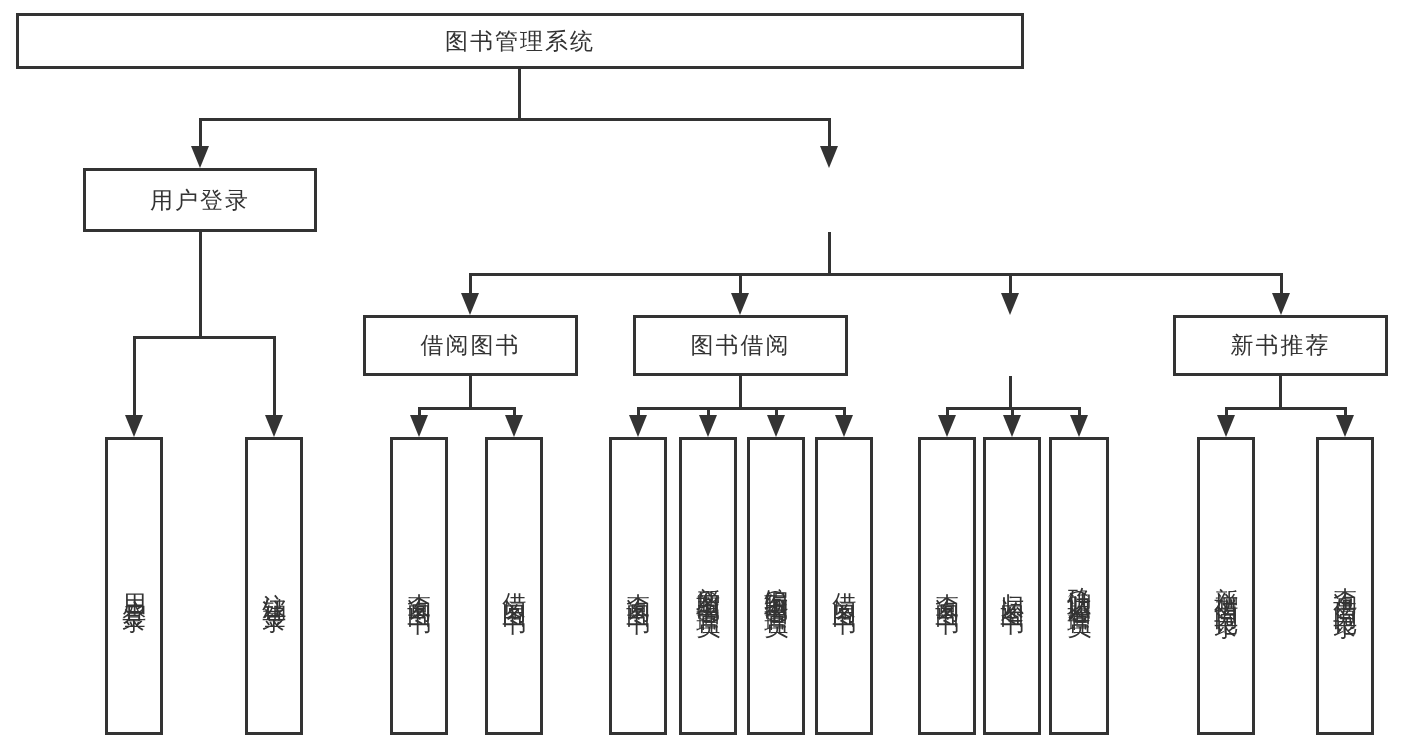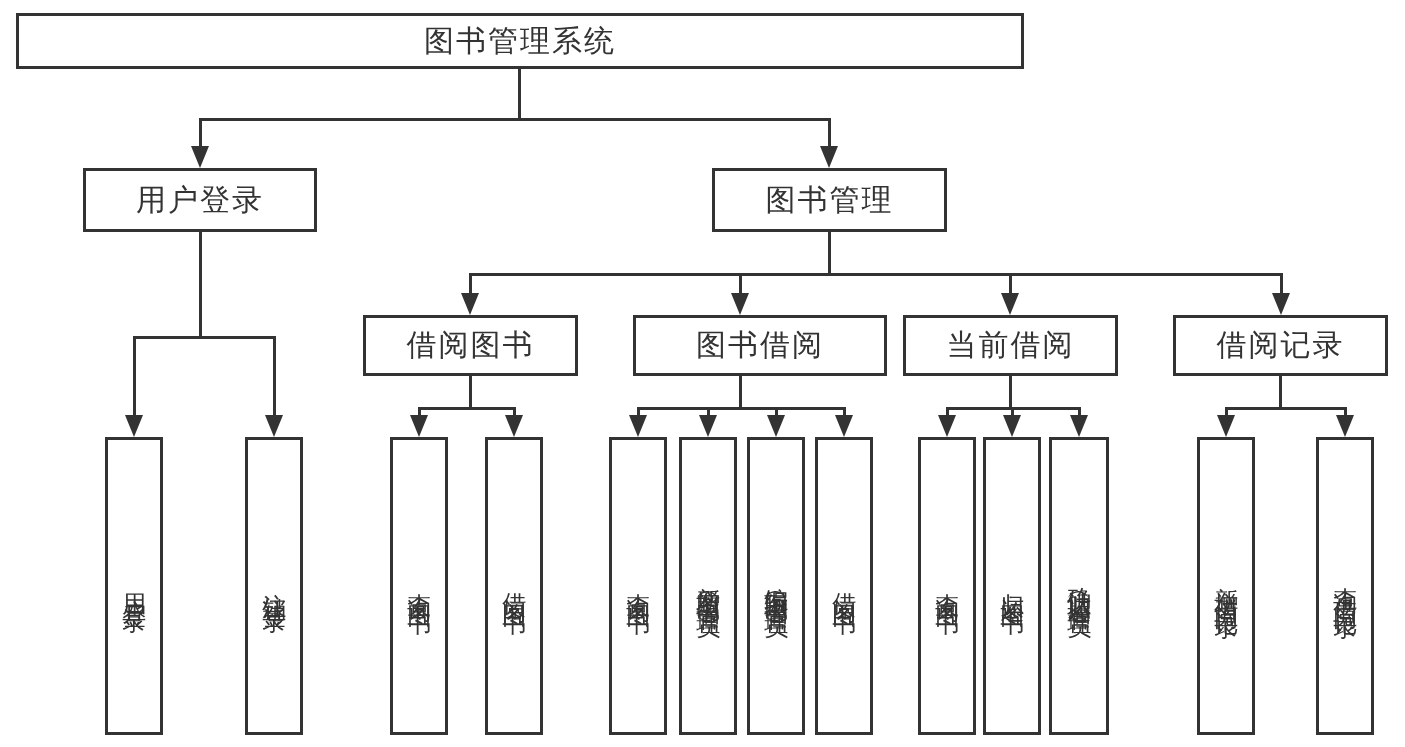--- a/index.html
+++ b/index.html
@@ -8,21 +8,21 @@
     background:#ffffff;
     font-family:"Liberation Sans", sans-serif;
     color:#333333;
   }
   .stage{position:absolute;left:0;top:0;width:1405px;height:747px;}
   .box{
     position:absolute;box-sizing:border-box;
     background:#ffffff;border:3px solid #333333;
     display:flex;align-items:center;justify-content:center;
   }
-  .hlabel{font-size:30px;letter-spacing:2px;white-space:nowrap;}
+  .hlabel{font-size:23px;letter-spacing:2px;white-space:nowrap;}
   .vlabel{
     writing-mode:vertical-rl;text-orientation:mixed;
     font-size:24px;letter-spacing:6px;line-height:1.1;white-space:nowrap;
   }
   .vlabel.tight{letter-spacing:4px;}
   .hline{position:absolute;height:3px;background:#333333;}
   .vline{position:absolute;width:3px;background:#333333;}
   .ahead{
     position:absolute;width:0;height:0;
     border-left:9px solid transparent;border-right:9px solid transparent;
@@ -46,46 +46,40 @@
   <div class="vline" style="left:518px;top:69px;height:52px;"></div>
   <div class="hline" style="left:199px;top:118px;width:632px;"></div>
   <div class="vline" style="left:199px;top:118px;height:28px;"></div>
   <div class="ahead" style="left:191px;top:146px;"></div>
   <div class="vline" style="left:828px;top:118px;height:28px;"></div>
   <div class="ahead" style="left:820px;top:146px;"></div>
 
   <div class="box" style="left:83px;top:168px;width:234px;height:64px;">
     <span class="hlabel">用户登录</span>
   </div>
-  <div class="box" style="left:712px;top:168px;width:235px;height:64px;">
-    <span class="hlabel">图书管理</span>
-  </div>
 
   <div class="vline" style="left:828px;top:232px;height:44px;"></div>
   <div class="hline" style="left:469px;top:273px;width:814px;"></div>
   <div class="vline" style="left:469px;top:273px;height:20px;"></div>
   <div class="ahead" style="left:461px;top:293px;"></div>
   <div class="vline" style="left:739px;top:273px;height:20px;"></div>
   <div class="ahead" style="left:731px;top:293px;"></div>
   <div class="vline" style="left:1009px;top:273px;height:20px;"></div>
   <div class="ahead" style="left:1001px;top:293px;"></div>
   <div class="vline" style="left:1280px;top:273px;height:20px;"></div>
   <div class="ahead" style="left:1272px;top:293px;"></div>
 
   <div class="box" style="left:363px;top:315px;width:215px;height:61px;">
     <span class="hlabel">借阅图书</span>
   </div>
-  <div class="box" style="left:633px;top:315px;width:254px;height:61px;justify-content:center;">
+  <div class="box" style="left:633px;top:315px;width:215px;height:61px;justify-content:center;">
     <span class="hlabel">图书借阅</span>
   </div>
-  <div class="box" style="left:903px;top:315px;width:215px;height:61px;">
-    <span class="hlabel">当前借阅</span>
-  </div>
   <div class="box" style="left:1173px;top:315px;width:215px;height:61px;">
-    <span class="hlabel">借阅记录</span>
+    <span class="hlabel">新书推荐</span>
   </div>
 
   <div class="vline" style="left:199px;top:232px;height:107px;"></div>
   <div class="hline" style="left:133px;top:336px;width:143px;"></div>
   <div class="vline" style="left:133px;top:336px;height:79px;"></div>
   <div class="ahead" style="left:125px;top:415px;"></div>
   <div class="vline" style="left:273px;top:336px;height:79px;"></div>
   <div class="ahead" style="left:265px;top:415px;"></div>
 
   <div class="vline" style="left:469px;top:376px;height:34px;"></div>

